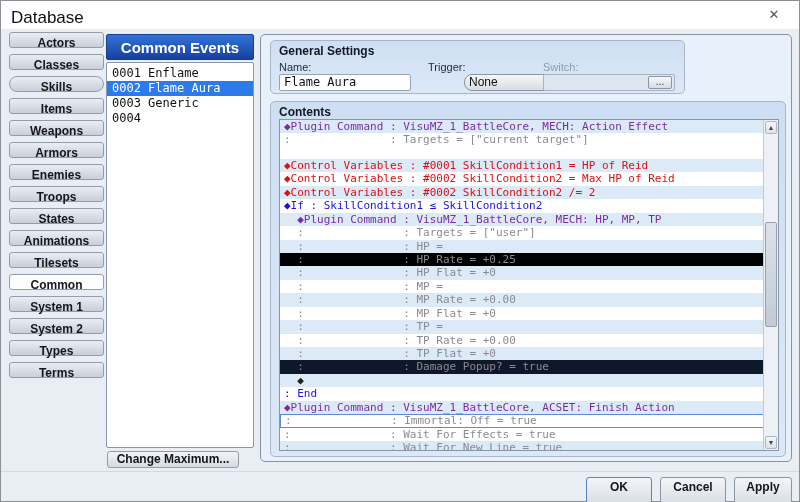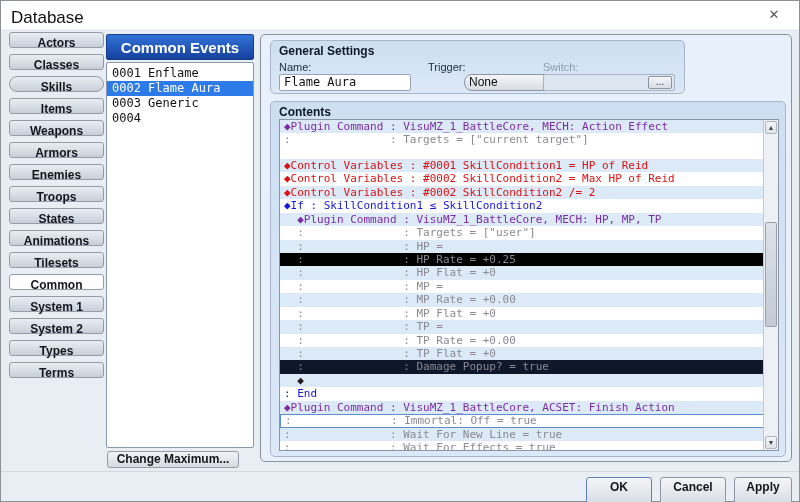--- a/index.html
+++ b/index.html
@@ -146,22 +146,22 @@
             <div class="cmd-row" style="background: rgb(220, 233, 247); color: rgb(138, 138, 146);">  :               : MP Rate = +0.00</div>
             <div class="cmd-row" style="background: rgb(255, 255, 255); color: rgb(138, 138, 146);">  :               : MP Flat = +0</div>
             <div class="cmd-row" style="background: rgb(220, 233, 247); color: rgb(138, 138, 146);">  :               : TP = </div>
             <div class="cmd-row" style="background: rgb(255, 255, 255); color: rgb(138, 138, 146);">  :               : TP Rate = +0.00</div>
             <div class="cmd-row" style="background: rgb(220, 233, 247); color: rgb(138, 138, 146);">  :               : TP Flat = +0</div>
             <div class="cmd-row" style="background: #0f172a; color: rgb(138, 138, 146);">  :               : Damage Popup? = true</div>
             <div class="cmd-row" style="background: rgb(220, 233, 247); color: rgb(32, 32, 32);">  ◆</div>
             <div class="cmd-row" style="background: rgb(255, 255, 255); color: rgb(21, 21, 221);">: End</div>
             <div class="cmd-row" style="background: rgb(220, 233, 247); color: rgb(123, 44, 165);">◆Plugin Command : VisuMZ_1_BattleCore, ACSET: Finish Action</div>
             <div class="cmd-row focused" style="background: rgb(255, 255, 255); color: rgb(138, 138, 146);">:               : Immortal: Off = true</div>
+            <div class="cmd-row" style="background: rgb(255, 255, 255); color: rgb(138, 138, 146);">:               : Wait For Effects = true</div>
             <div class="cmd-row" style="background: rgb(220, 233, 247); color: rgb(138, 138, 146);">:               : Wait For New Line = true</div>
-            <div class="cmd-row" style="background: rgb(255, 255, 255); color: rgb(138, 138, 146);">:               : Wait For Effects = true</div>
             <div class="cmd-row" style="background: rgb(220, 233, 247); color: rgb(138, 138, 146);">:               : Clear Battle Log = true</div>
             <div class="sbar">
             <div class="sbtn up">▲</div>
             <div class="sthumb"></div>
             <div class="sbtn down">▼</div>
           </div>
         </div>
       </div>
 
     </div>

